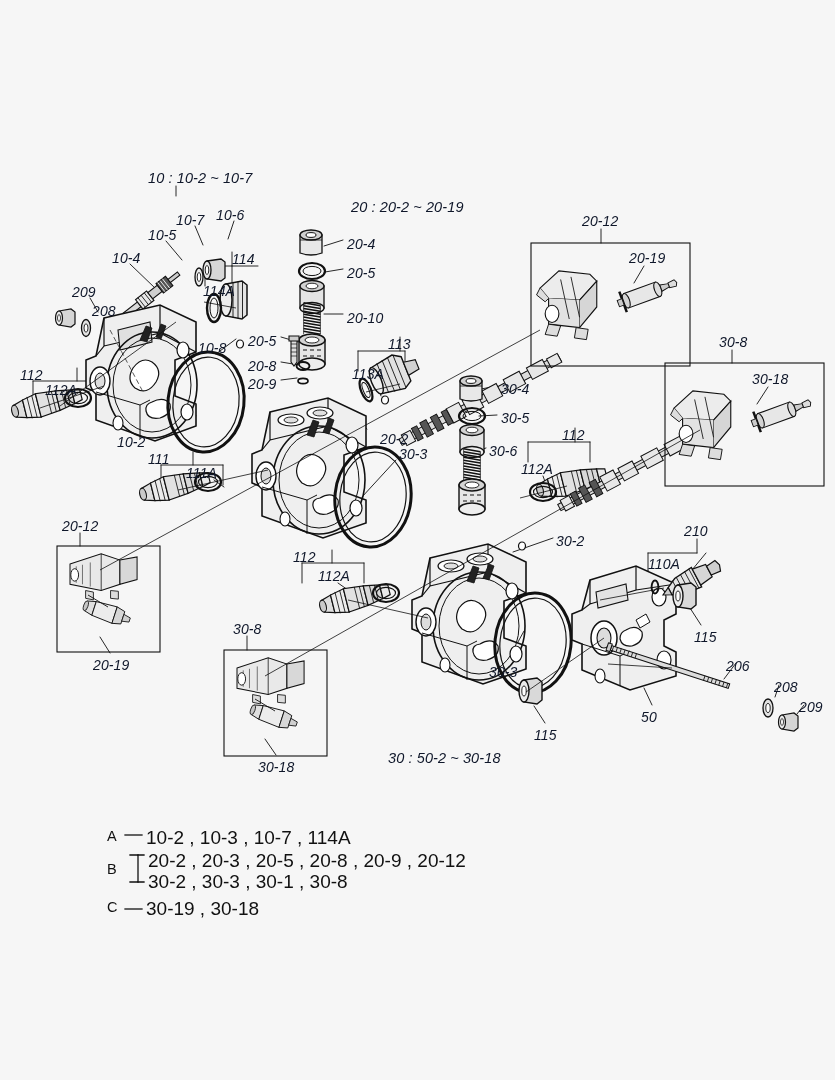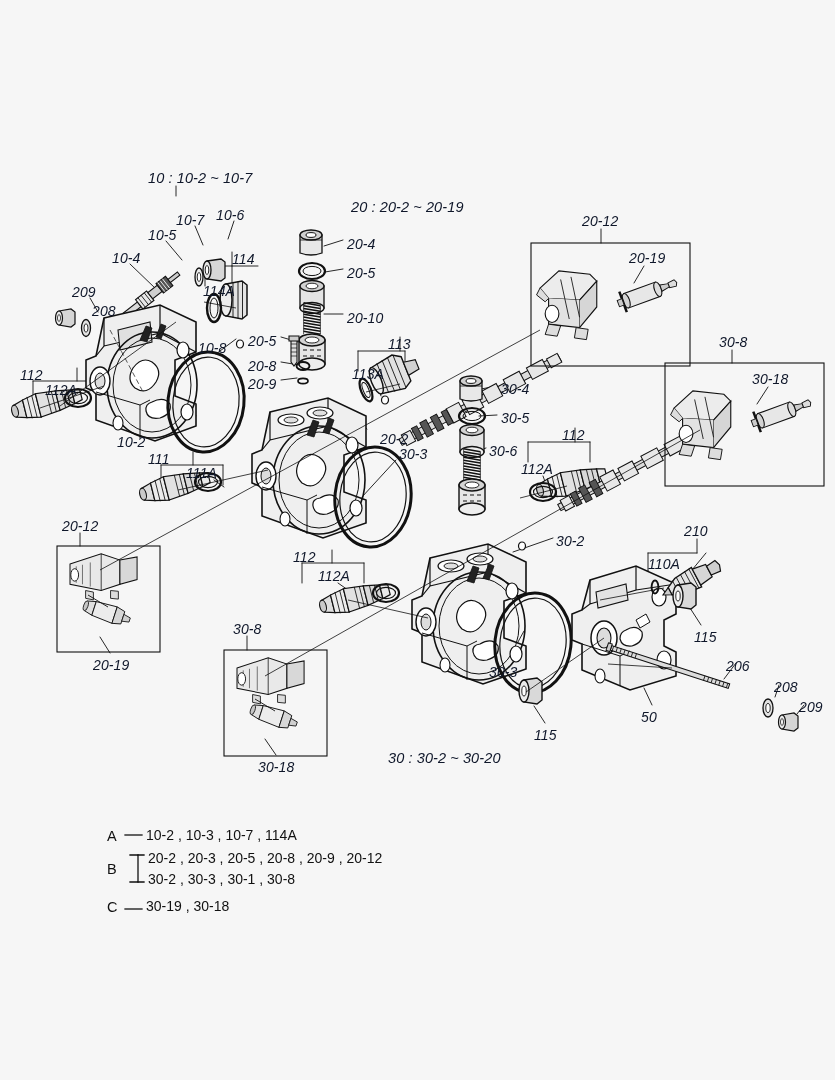--- a/index.html
+++ b/index.html
@@ -19,21 +19,21 @@
     font-size:14px;
     line-height:1;
     color:#0f172a;
     white-space:nowrap;
     letter-spacing:0.1px;
     font-style:italic;
   }
   .lbl.sec{font-size:14.5px;}
   .legend{
     position:absolute;
-    font-size:14px;
+    font-size:19px;
     white-space:nowrap;
     color:#111;
   }
   .legend-key{font-size:14.5px;}
 </style>
 </head>
 <body style="background: rgb(246, 246, 246);">
 
 <div id="stage">
 
@@ -556,21 +556,21 @@
       <path d="M125,835 L142,835"></path>
       <path d="M125,909 L142,909"></path>
       <path d="M130,855 L138,855 M138,855 L138,882 M138,882 L130,882"></path>
       <path d="M138,855 L144,855 M138,882 L144,882"></path>
     </g>
   </svg>
 
   <div>
     <div class="lbl sec" style="left:148px;top:171px">10 : 10-2 ~ 10-7</div>
     <div class="lbl sec" style="left:351px;top:200px">20 : 20-2 ~ 20-19</div>
-    <div class="lbl sec" style="left:388px;top:751px">30 : 30-2 ~ 30-20</div>
+    <div class="lbl sec" style="left:388px;top:751px">30 : 50-2 ~ 30-18</div>
   </div>
 
   <div>
     <div class="lbl" style="left:176px;top:213px">10-7</div>
     <div class="lbl" style="left:216px;top:208px">10-6</div>
     <div class="lbl" style="left:148px;top:228px">10-5</div>
     <div class="lbl" style="left:112px;top:251px">10-4</div>
     <div class="lbl" style="left:232px;top:252px">114</div>
     <div class="lbl" style="left:203px;top:284px">114A</div>
     <div class="lbl" style="left:72px;top:285px">209</div>

